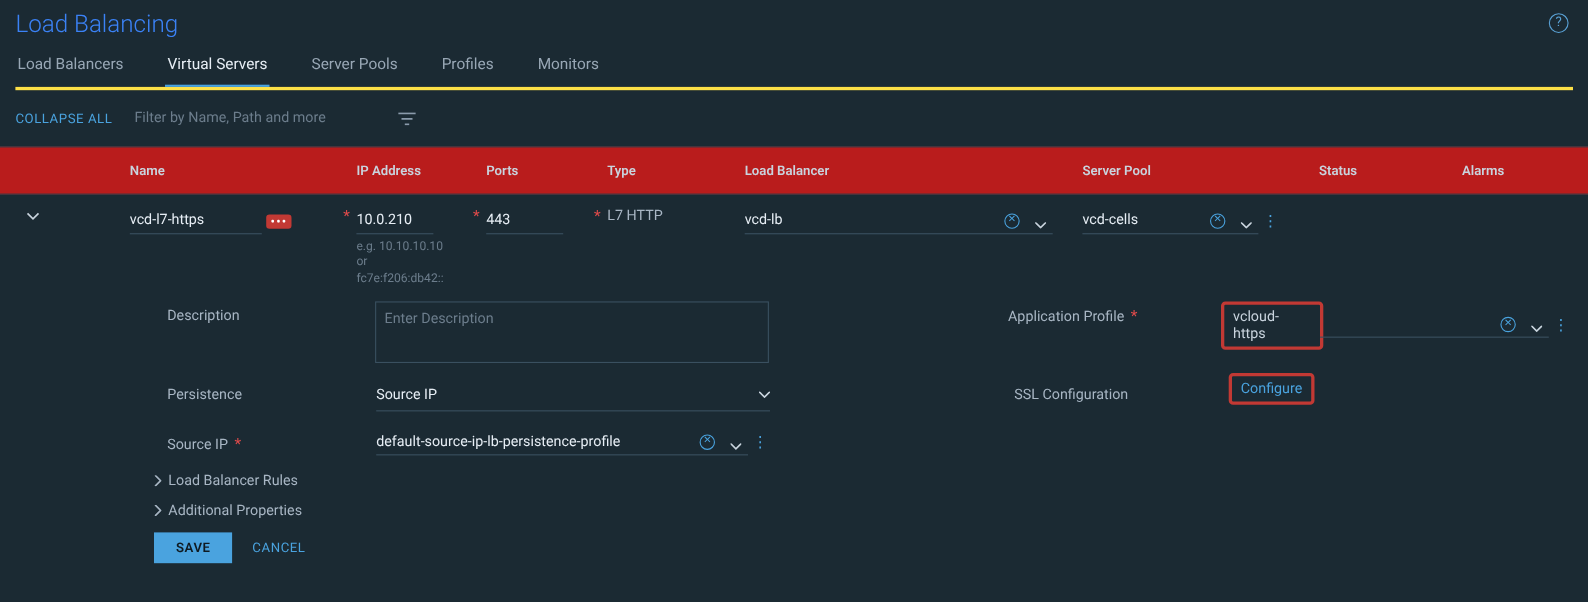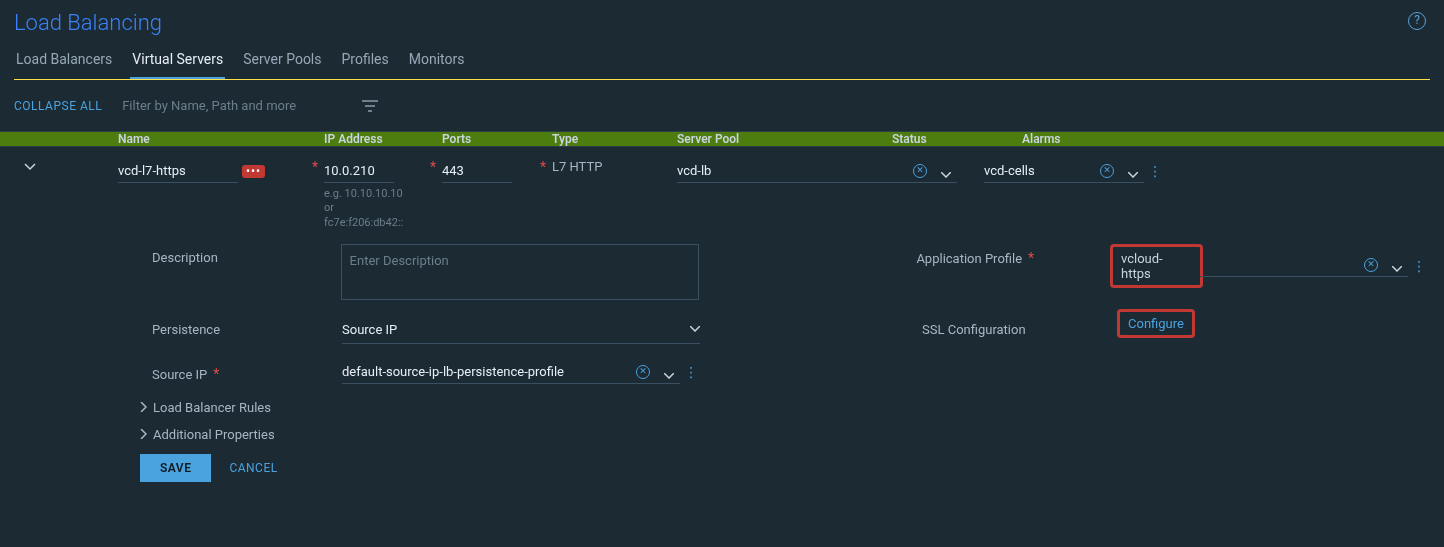--- a/index.html
+++ b/index.html
@@ -33,23 +33,23 @@
       border: 1.5px solid #5aa2d6;
       border-radius: 50%;
       color: #5aa2d6;
       font-size: 12px;
       text-align: center;
       line-height: 15px;
       cursor: pointer;
     }
     .tabs {
       display: flex;
-      gap: 16px;
+      gap: 36px;
       padding: 10px 0 0 0;
-      border-bottom: 1px solid #fde047;
+      border-bottom: 3px solid #fde047;
     }
     .tab {
       padding: 6px 2px 10px 2px;
       color: #98a7b5;
       cursor: pointer;
       font-size: 14px;
     }
     .tab.active {
       color: #e7eef5;
       border-bottom: 2px solid #4aa3df;
@@ -100,24 +100,24 @@
     }
     .filter-icon {
       color: #8a9aab;
       cursor: pointer;
     }
     .table {
       width: 100%;
     }
     .table-header {
       display: flex;
-      background: #4d7c0f;
+      background: #b91c1c;
       border-top: 1px solid #2b3d49;
       border-bottom: 1px solid #2b3d49;
-      padding: 0 14px;
+      padding: 14px 14px;
       font-size: 12px;
       color: #c9d4de;
       font-weight: 600;
     }
     .col-expand { width: 50px; flex-shrink: 0; }
     .col-chk { width: 54px; flex-shrink: 0; }
     .col-name { width: 206px; flex-shrink: 0; }
     .col-ip { width: 118px; flex-shrink: 0; }
     .col-ports { width: 110px; flex-shrink: 0; }
     .col-type { width: 125px; flex-shrink: 0; }
@@ -316,20 +316,21 @@
 </div>
 
 <div class="table">
   <div class="table-header">
     <div class="col-expand"></div>
     <div class="col-chk"></div>
     <div class="col-name">Name</div>
     <div class="col-ip">IP Address</div>
     <div class="col-ports">Ports</div>
     <div class="col-type">Type</div>
+    <div class="col-lb">Load Balancer</div>
     <div class="col-pool">Server Pool</div>
     <div class="col-status">Status</div>
     <div class="col-alarms">Alarms</div>
   </div>
 
   <div class="table-row">
     <div class="col-expand cell">
       <span class="expand-chevron">
         <svg width="12" height="8" viewBox="0 0 12 8">
             <path d="M1 1 L6 6 L11 1" fill="none" stroke="#c9d4de" stroke-width="1.5"></path>

